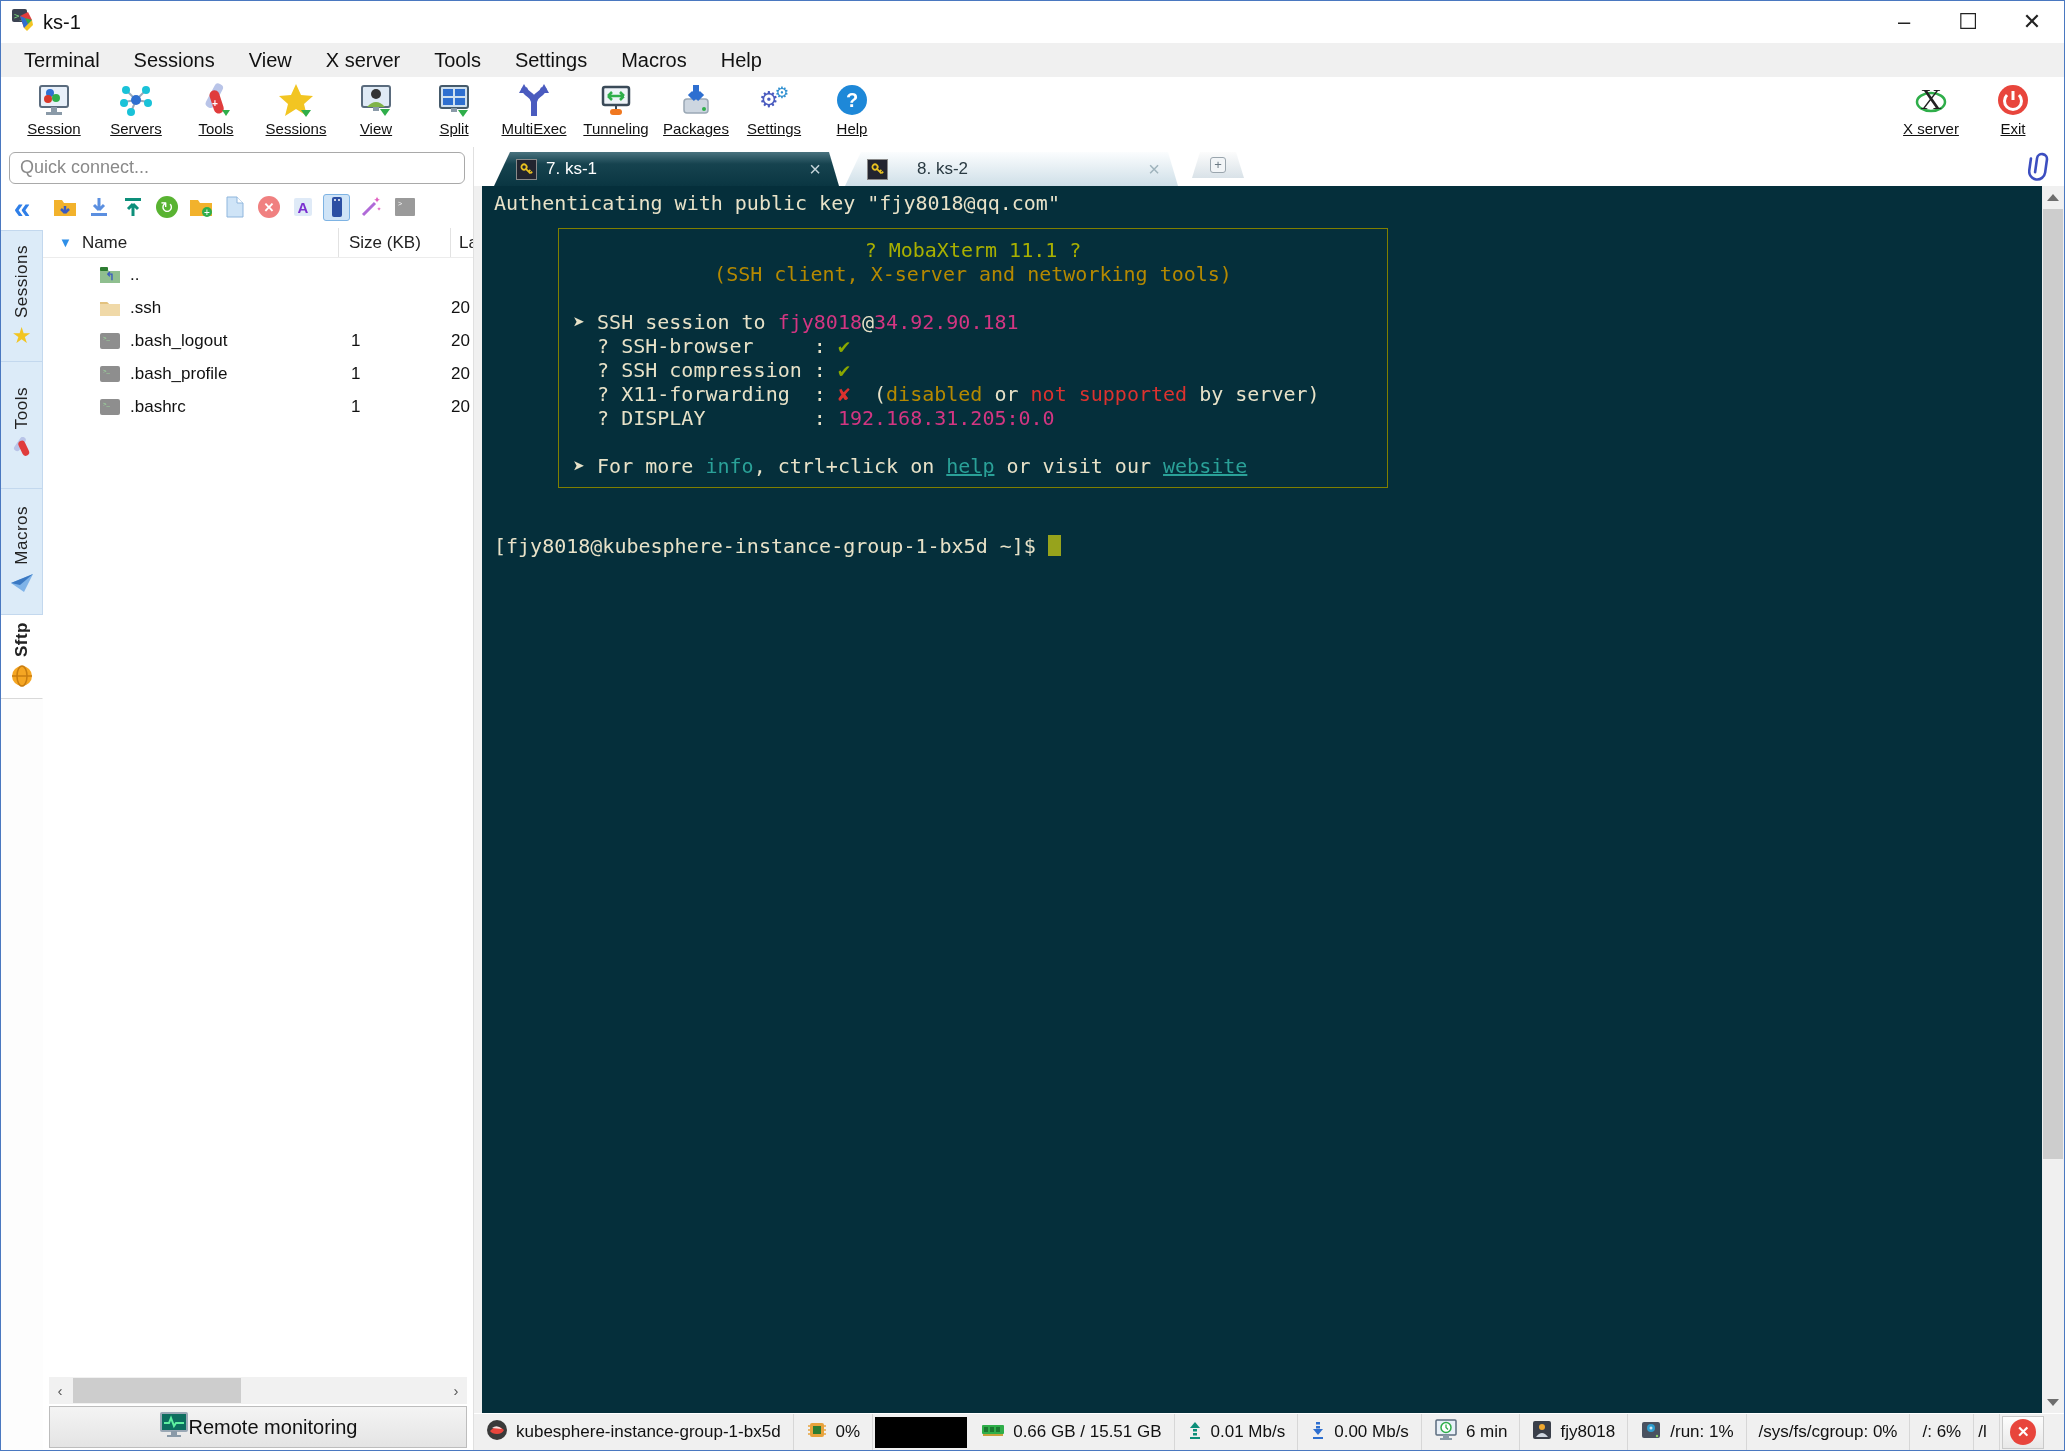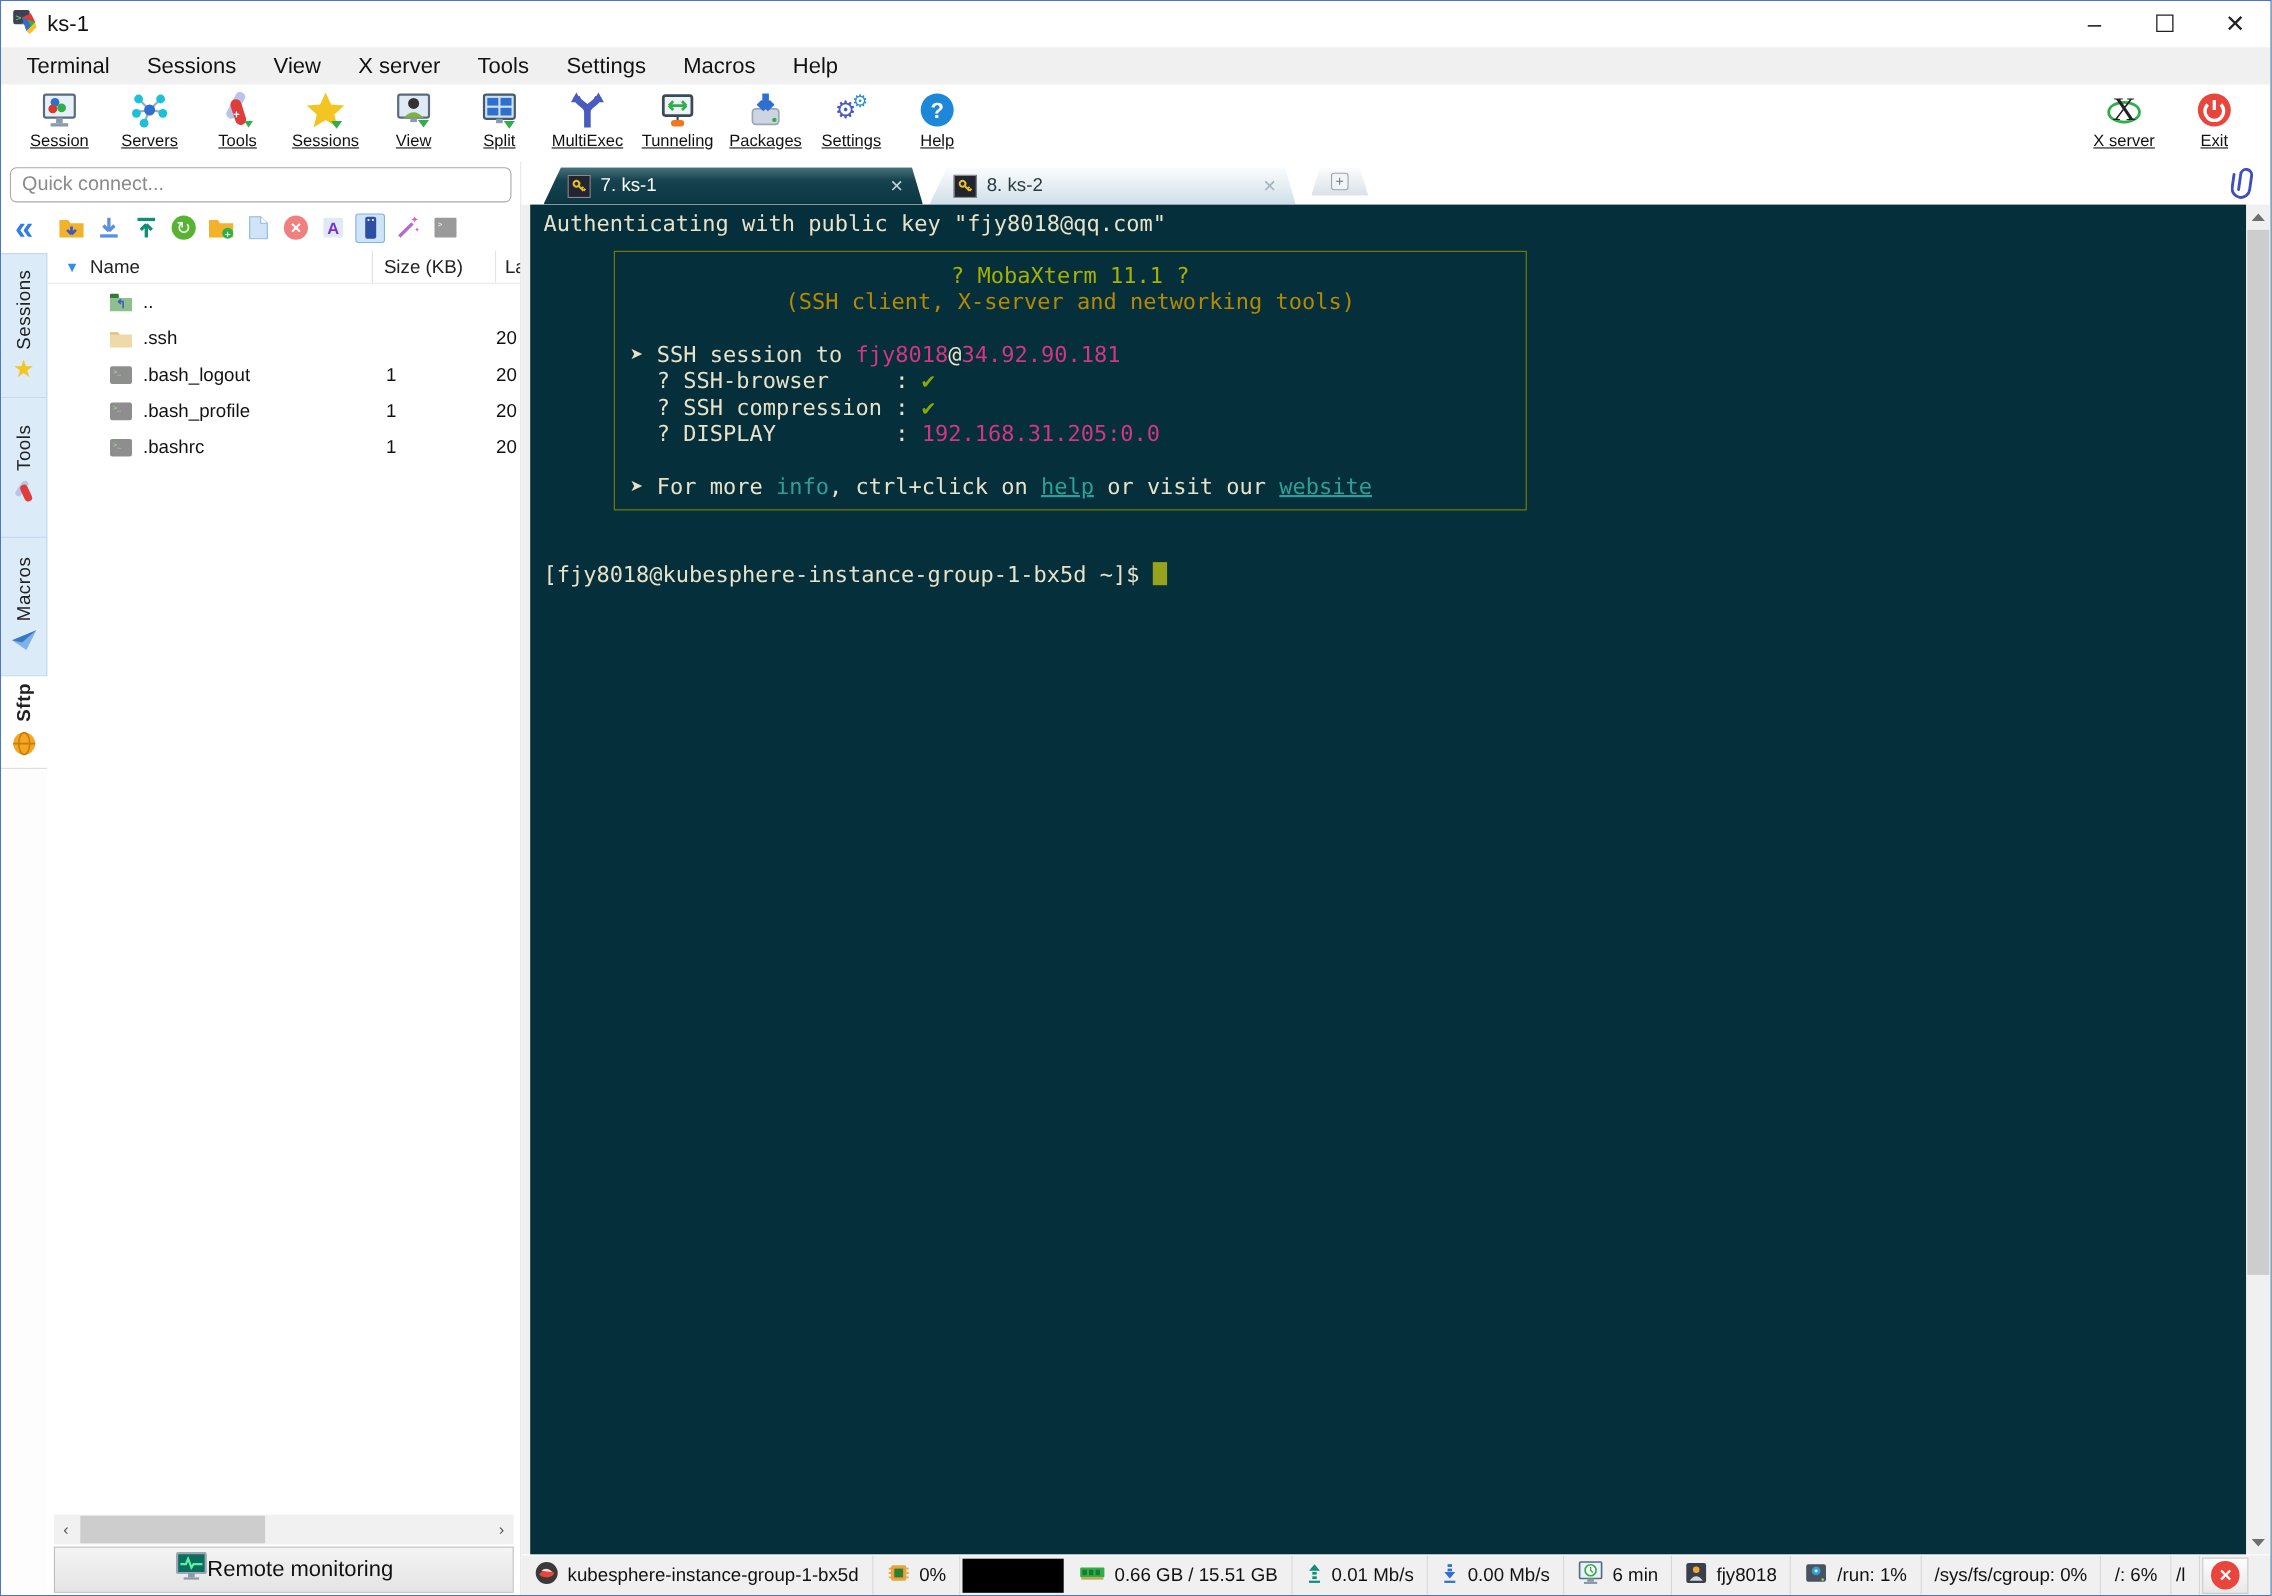--- a/index.html
+++ b/index.html
@@ -74,21 +74,21 @@
 
   .rm-btn { height:42px; margin:2px 6px; background:linear-gradient(#f4f4f4,#e4e4e4); border:1px solid #bdbdbd; display:flex; align-items:center; justify-content:center; font-size:20px; color:#111; flex:0 0 auto; }
   .follow-row { height:56px; display:flex; align-items:center; justify-content:center; gap:10px; font-size:19px; color:#111; flex:0 0 auto; }
   .checkbox { width:18px; height:18px; border:1px solid #333; background:#fff; }
 
   
   .right-col { flex:1; display:flex; flex-direction:column; min-width:0; }
   .tabbar { height:39px; background:#fff; display:flex; align-items:flex-end; padding-left:20px; flex:0 0 auto; position:relative; }
   .term-tab { height:34px; display:flex; align-items:center; padding:0 14px 0 22px; clip-path:polygon(16px 0, calc(100% - 10px) 0, 100% 100%, 0 100%); }
   .term-tab.active { width:345px; background:linear-gradient(#4a737f, #16434f 35%, #0a3642); color:#fff; }
-  .term-tab.inactive { width:333px; background:linear-gradient(#fbfdfe, #cfdfe8); color:#2a3a42; margin-left:6px; }
+  .term-tab.inactive { width:333px; background:linear-gradient(#fbfdfe, #cfdfe8); color:#2a3a42; margin-left:6px;gap:20px; }
   .tab-label { font-size:17px; margin-left:9px; flex:1; }
   .tab-close { font-size:20px; color:#c6d4d9; padding:0 4px; }
   .term-tab.inactive .tab-close { color:#9fb3bc; }
   .key-badge { width:21px; height:21px; background:#22242f; border:1px solid #8a8a8a; display:flex; align-items:center; justify-content:center; flex:0 0 auto; }
   .plus-tab { height:26px; width:52px; margin-left:14px; margin-bottom:0; background:linear-gradient(#fcfcfc,#d9e2e8); clip-path:polygon(8px 0, calc(100% - 8px) 0, 100% 100%, 0 100%); display:flex; align-items:center; justify-content:center; align-self:flex-start; margin-top:5px; }
   .plus-box { width:16px; height:16px; border:1px solid #9aa5ad; border-radius:3px; color:#6b7a84; font-size:13px; line-height:14px; text-align:center; background:#f2f5f7; }
   .clip-icon { position:absolute; right:10px; top:4px; }
 
   
   .term-row { flex:1; display:flex; min-height:0; background:#f0f0f0; }
@@ -560,20 +560,21 @@
         <div class="terminal">
           <pre><span>Authenticating with public key "fjy8018@qq.com"</span></pre>
 
           <div class="banner">
             <pre class="tc"><span class="t-title">? MobaXterm 11.1 ?</span></pre>
             <pre class="tc"><span class="t-yellow">(SSH client, X-server and networking tools)</span></pre>
             <pre> </pre>
             <pre><span>➤ SSH session to </span><span class="t-mag">fjy8018</span><span>@</span><span class="t-mag">34.92.90.181</span></pre>
             <pre><span>  ? SSH-browser     : </span><span class="t-green">✔</span></pre>
             <pre><span>  ? SSH compression : </span><span class="t-green">✔</span></pre>
+            <pre><span>  ? X11-forwarding  : </span><span class="t-red">✘</span><span>  (</span><span class="t-yellow">disabled</span><span> or </span><span class="t-red">not supported</span><span> by server)</span></pre>
             <pre><span>  ? DISPLAY         : </span><span class="t-mag">192.168.31.205:0.0</span></pre>
             <pre> </pre>
             <pre><span>➤ For more </span><span class="t-teal">info</span><span>, ctrl+click on </span><span class="t-link">help</span><span> or visit our </span><span class="t-link">website</span></pre>
           </div>
 
           <pre class="prompt-line"><span>[fjy8018@kubesphere-instance-group-1-bx5d ~]$ </span><span class="cursor"></span></pre>
         </div>
         <div class="vscroll">
           <div class="vs-up">
               <div class="tri-up"></div>

